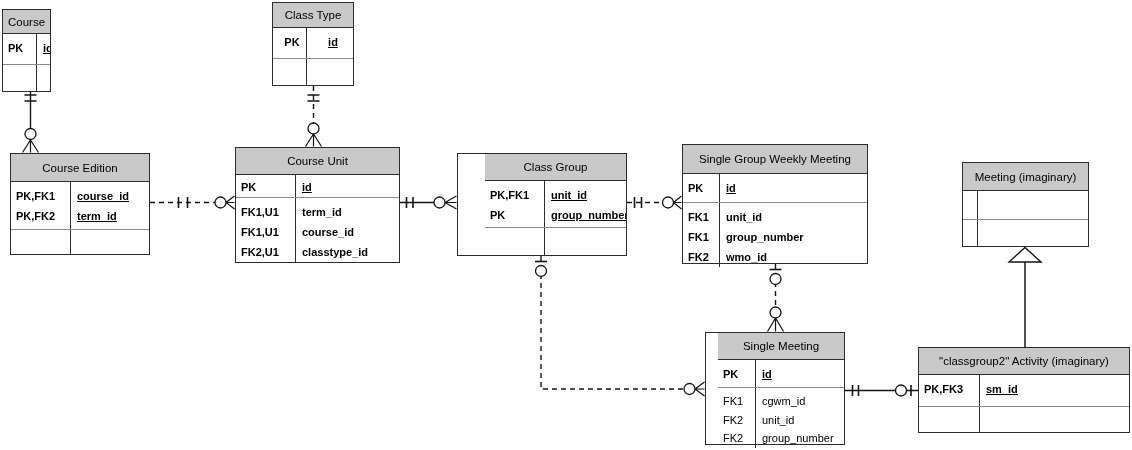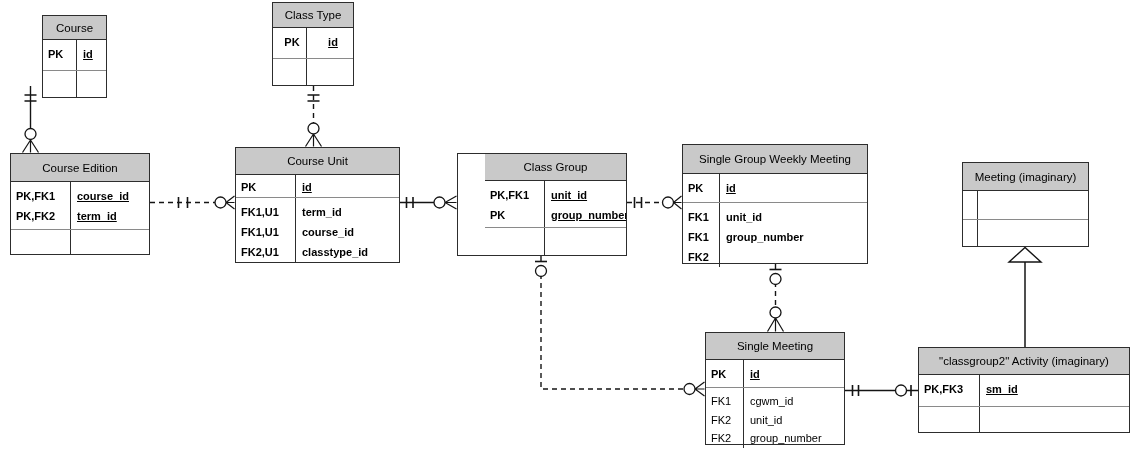--- a/index.html
+++ b/index.html
@@ -106,21 +106,21 @@
       <path class="tick" d="M911 385 V396"></path>
       <circle class="dot" cx="901" cy="390.5" r="5.5"></circle>
     </g>
 
     <g class="rel">
       <path class="main" d="M1025 262 V347" style="stroke-width:1.5"></path>
       <polygon class="tri" points="1025,247.5 1009,262 1041,262"></polygon>
     </g>
   </svg>
 
-  <div class="ent" style="left:2px;top:15px;width:65px;height:83px;margin-left:40px;">
+  <div class="ent" style="left:2px;top:9px;width:49px;height:83px;">
     <div class="hdr" style="height:24px">Course</div>
     <div class="sec" style="height:30px">
       <div class="kc" style="width:34px">
           <div class="row b">PK</div>
         </div>
       <div class="fc">
           <div class="row b u">id</div>
         </div>
     </div>
     <div class="sec divt fill">
@@ -217,37 +217,38 @@
     </div>
     <div class="sec divt fill">
       <div class="kc" style="width:37px">
         <div class="row b">FK1</div>
         <div class="row b">FK1</div>
         <div class="row b">FK2</div>
       </div>
       <div class="fc">
         <div class="row b">unit_id</div>
         <div class="row b">group_number</div>
+        <div class="row b">wmo_id</div>
       </div>
     </div>
   </div>
 
   <div class="ent" style="left:962px;top:162px;width:127px;height:85px;">
     <div class="hdr" style="height:28px">Meeting (imaginary)</div>
     <div class="sec" style="height:28px">
       <div class="kc" style="width:15px"></div>
         <div class="fc"></div>
     </div>
     <div class="sec divt fill">
       <div class="kc" style="width:15px"></div>
         <div class="fc"></div>
     </div>
   </div>
 
-  <div class="ent" style="left:705px;top:332px;width:140px;height:113px;">
+  <div class="ent" style="left:705px;top:332px;width:140px;height:113px;padding-left:12px;">
     <div class="hdr" style="height:27px">Single Meeting</div>
     <div class="sec" style="height:27px">
       <div class="kc" style="width:38px">
           <div class="row b">PK</div>
         </div>
       <div class="fc">
           <div class="row b u">id</div>
         </div>
     </div>
     <div class="sec divt fill lh18">

